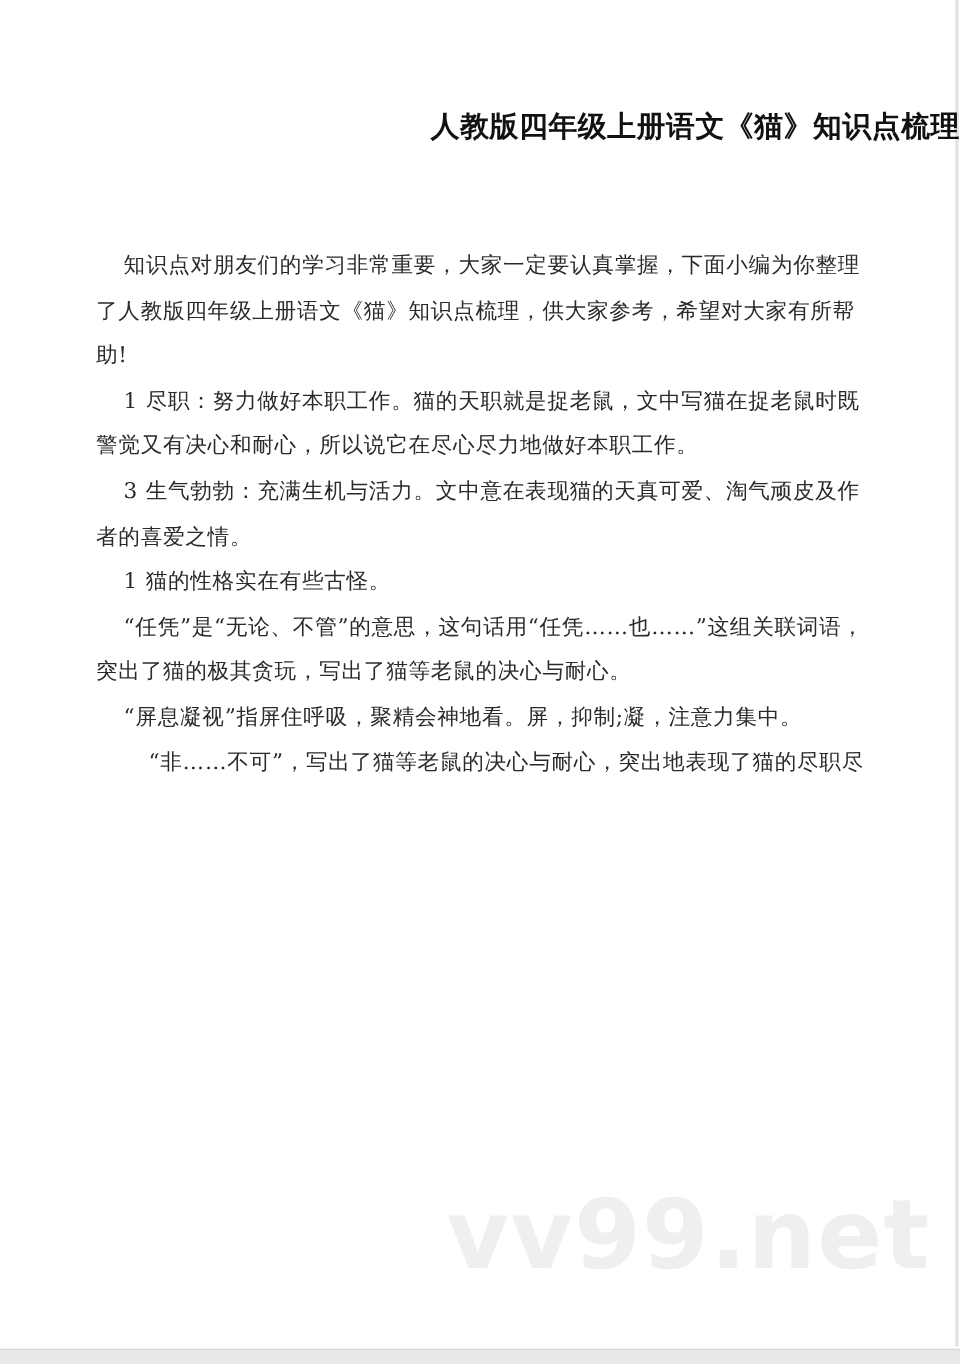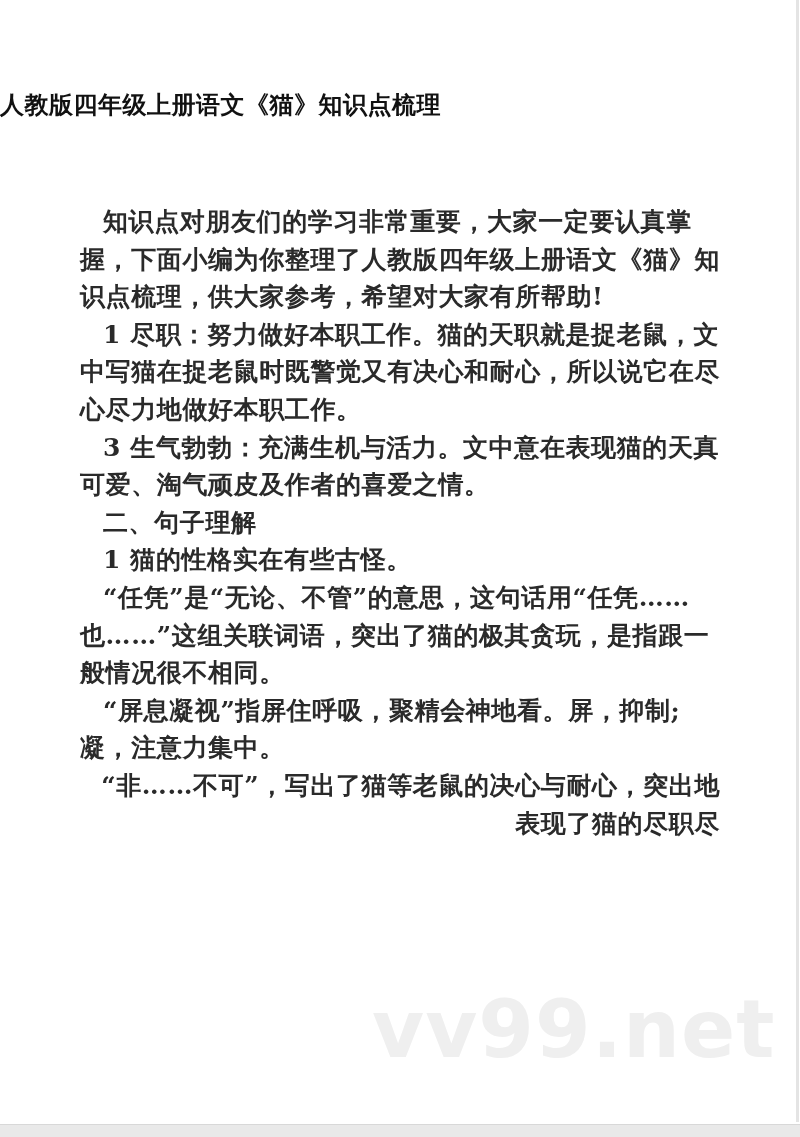--- a/index.html
+++ b/index.html
@@ -14,30 +14,29 @@
     background: #ffffff;
     border-right: 3px solid #e4e4e4;
   }
   .bottom-band {
     position: absolute; left: 0; top: 1124px; width: 800px; height: 13px;
     background: #e9e9e9;
     border-top: 1px solid #d8d8d8;
   }
   .title {
     position: absolute; left: 0; width: 800px; top: 89px;
-    text-align: left;
+    text-align: right;
     font-family: "DejaVu Sans", "Liberation Sans", sans-serif;
     font-weight: bold; font-size: 24px; color: #111;
     letter-spacing: 0.5px;
   }
   .body-text {
     position: absolute; left: 80px; top: 203px; width: 640px;
-    font-size: 25px; line-height: 37.6px;
+    font-size: 18px; line-height: 37.6px;
     letter-spacing: 0.6px;
-    font-weight: bold;
   }
   .body-text p { margin: 0; text-indent: 23px; }
   .body-text p.noindent { text-indent: 0; text-align: right; }
   .watermark {
     position: absolute; left: 372px; top: 990px;
     font-family: "DejaVu Sans", "Liberation Sans", sans-serif;
     font-weight: bold; font-size: 80px; color: #efefef;
     letter-spacing: 1px;
     line-height: 1;
   }
@@ -45,23 +44,22 @@
 </head>
 <body>
 
 <div class="page">
   <div class="title">人教版四年级上册语文《猫》知识点梳理</div>
 
   <div class="body-text">
     <p>知识点对朋友们的学习非常重要，大家一定要认真掌握，下面小编为你整理了人教版四年级上册语文《猫》知识点梳理，供大家参考，希望对大家有所帮助!</p>
     <p>1 尽职：努力做好本职工作。猫的天职就是捉老鼠，文中写猫在捉老鼠时既警觉又有决心和耐心，所以说它在尽心尽力地做好本职工作。</p>
     <p>3 生气勃勃：充满生机与活力。文中意在表现猫的天真可爱、淘气顽皮及作者的喜爱之情。</p>
-    <p>二、句子理解</p>
     <p>1 猫的性格实在有些古怪。</p>
-    <p>“任凭”是“无论、不管”的意思，这句话用“任凭……也……”这组关联词语，突出了猫的极其贪玩，是指跟一般情况很不相同。</p>
+    <p>“任凭”是“无论、不管”的意思，这句话用“任凭……也……”这组关联词语，突出了猫的极其贪玩，写出了猫等老鼠的决心与耐心。</p>
     <p>“屏息凝视”指屏住呼吸，聚精会神地看。屏，抑制;凝，注意力集中。</p>
     <p class="noindent">“非……不可”，写出了猫等老鼠的决心与耐心，突出地表现了猫的尽职尽</p>
   </div>
 
   <div class="watermark">vv99.net</div>
 </div>
 
 <div class="bottom-band"></div>
 
 </body></html>

